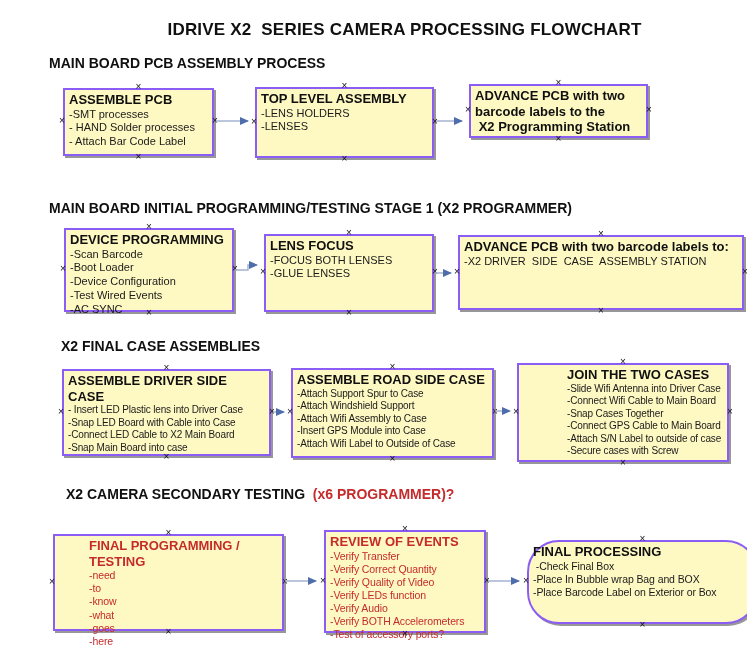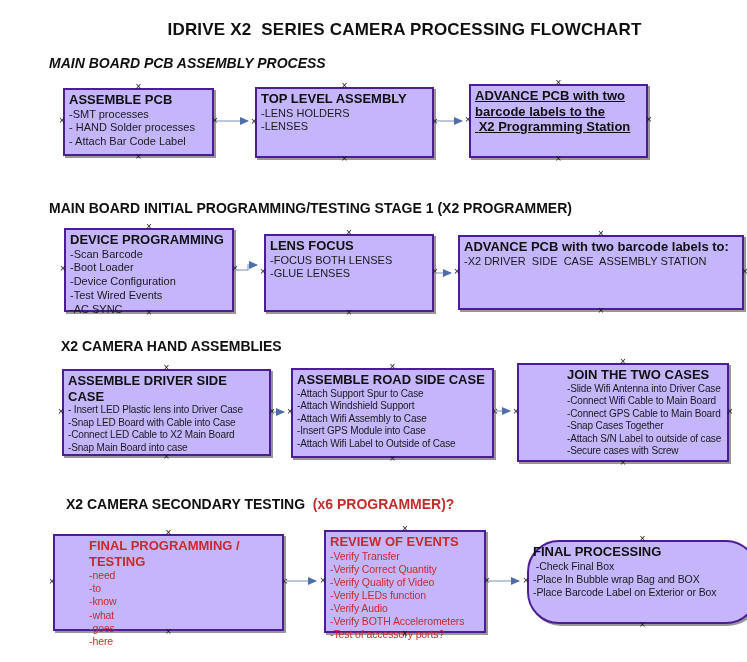--- a/index.html
+++ b/index.html
@@ -8,38 +8,38 @@
     font-family:"Liberation Sans",sans-serif;color:#111;overflow:hidden;margin-left:31px;
   }
   .page-title{
     position:absolute;top:20px;left:0;width:747px;text-align:center;
     font-size:17px;font-weight:bold;letter-spacing:.2px;white-space:pre;color:#101010;
   }
   .sec-h{
     position:absolute;font-size:14px;font-weight:bold;white-space:pre;color:#101010;
   }
   .sec-h .red-part{color:#c52b2b;}
-  .h1{left:18px;top:55px;font-style:italic;}
+  .h1{left:18px;top:55px;}
   .h2{left:18px;top:200px;}
   .h3{left:30px;top:338px;}
-  .h4{left:35px;top:496px;}
+  .h4{left:35px;top:486px;}
   .fbox{
-    position:absolute;box-sizing:border-box;background:#c4b5fd;
-    border:2px solid #4c1d95;box-shadow:2px 2px 0 #979797;
+    position:absolute;box-sizing:border-box;background:#fef9c3;
+    border:2px solid #8b5cf6;box-shadow:2px 2px 0 #979797;
     padding:2px 4px 2px 4px;line-height:1.25;
   }
   .btitle{font-weight:bold;font-size:13px;line-height:1.2;white-space:pre-wrap;color:#101010;}
   .item{font-size:11px;white-space:pre;color:#1a1a1a;}
   .small .item{font-size:10px;letter-spacing:-0.15px;}
   .smaller .item{font-size:10.5px;letter-spacing:-0.1px;}
   .red .btitle,.red .item{color:#c52b2b;}
   
   .bA{left:32px;top:88px;width:151px;height:68px;}
   .bB{left:224px;top:87px;width:179px;height:71px;}
-  .bC{left:438px;top:84px;width:179px;height:74px;text-decoration:underline;}
+  .bC{left:438px;top:84px;width:179px;height:54px;}
   .bD{left:33px;top:228px;width:170px;height:84px;}
   .bE{left:233px;top:234px;width:170px;height:78px;}
   .bF{left:427px;top:235px;width:286px;height:75px;}
   .bG{left:31px;top:369px;width:209px;height:87px;}
   .bH{left:260px;top:368px;width:203px;height:90px;}
   .bI{left:486px;top:363px;width:212px;height:99px;padding-left:48px;}
   .bJ{left:22px;top:534px;width:231px;height:97px;padding-left:34px;}
   .bK{left:293px;top:530px;width:162px;height:103px;}
   .bL{left:496px;top:540px;width:231px;height:84px;border-radius:32px;}
   
@@ -54,21 +54,21 @@
 </style>
 </head>
 <body>
 
 <div class="canvas">
 
   <div class="page-title">IDRIVE X2  SERIES CAMERA PROCESSING FLOWCHART</div>
 
   <div class="sec-h h1">MAIN BOARD PCB ASSEMBLY PROCESS</div>
   <div class="sec-h h2">MAIN BOARD INITIAL PROGRAMMING/TESTING STAGE 1 (X2 PROGRAMMER)</div>
-  <div class="sec-h h3">X2 CAMERA HAND ASSEMBLIES</div>
+  <div class="sec-h h3">X2 FINAL CASE ASSEMBLIES</div>
   <div class="sec-h h4"><span>X2 CAMERA SECONDARY TESTING</span><span class="red-part">  (x6 PROGRAMMER)?</span></div>
 
   <div class="fbox bA">
     <span class="cp cp-t"></span>
       <span class="cp cp-b"></span>
       <span class="cp cp-l"></span>
       <span class="cp cp-r"></span>
     <div class="btitle">ASSEMBLE PCB</div>
     <div class="item">-SMT processes</div>
     <div class="item">- HAND Solder processes</div>
@@ -153,22 +153,22 @@
   </div>
 
   <div class="fbox bI small">
     <span class="cp cp-t"></span>
       <span class="cp cp-b"></span>
       <span class="cp cp-l"></span>
       <span class="cp cp-r"></span>
     <div class="btitle">JOIN THE TWO CASES</div>
     <div class="item">-Slide Wifi Antenna into Driver Case</div>
     <div class="item">-Connect Wifi Cable to Main Board</div>
+    <div class="item">-Snap Cases Together</div>
     <div class="item">-Connect GPS Cable to Main Board</div>
-    <div class="item">-Snap Cases Together</div>
     <div class="item">-Attach S/N Label to outside of case</div>
     <div class="item">-Secure cases with Screw</div>
   </div>
 
   <div class="fbox bJ red smaller">
     <span class="cp cp-t"></span>
       <span class="cp cp-b"></span>
       <span class="cp cp-l"></span>
       <span class="cp cp-r"></span>
     <div class="btitle">FINAL PROGRAMMING / TESTING</div>

